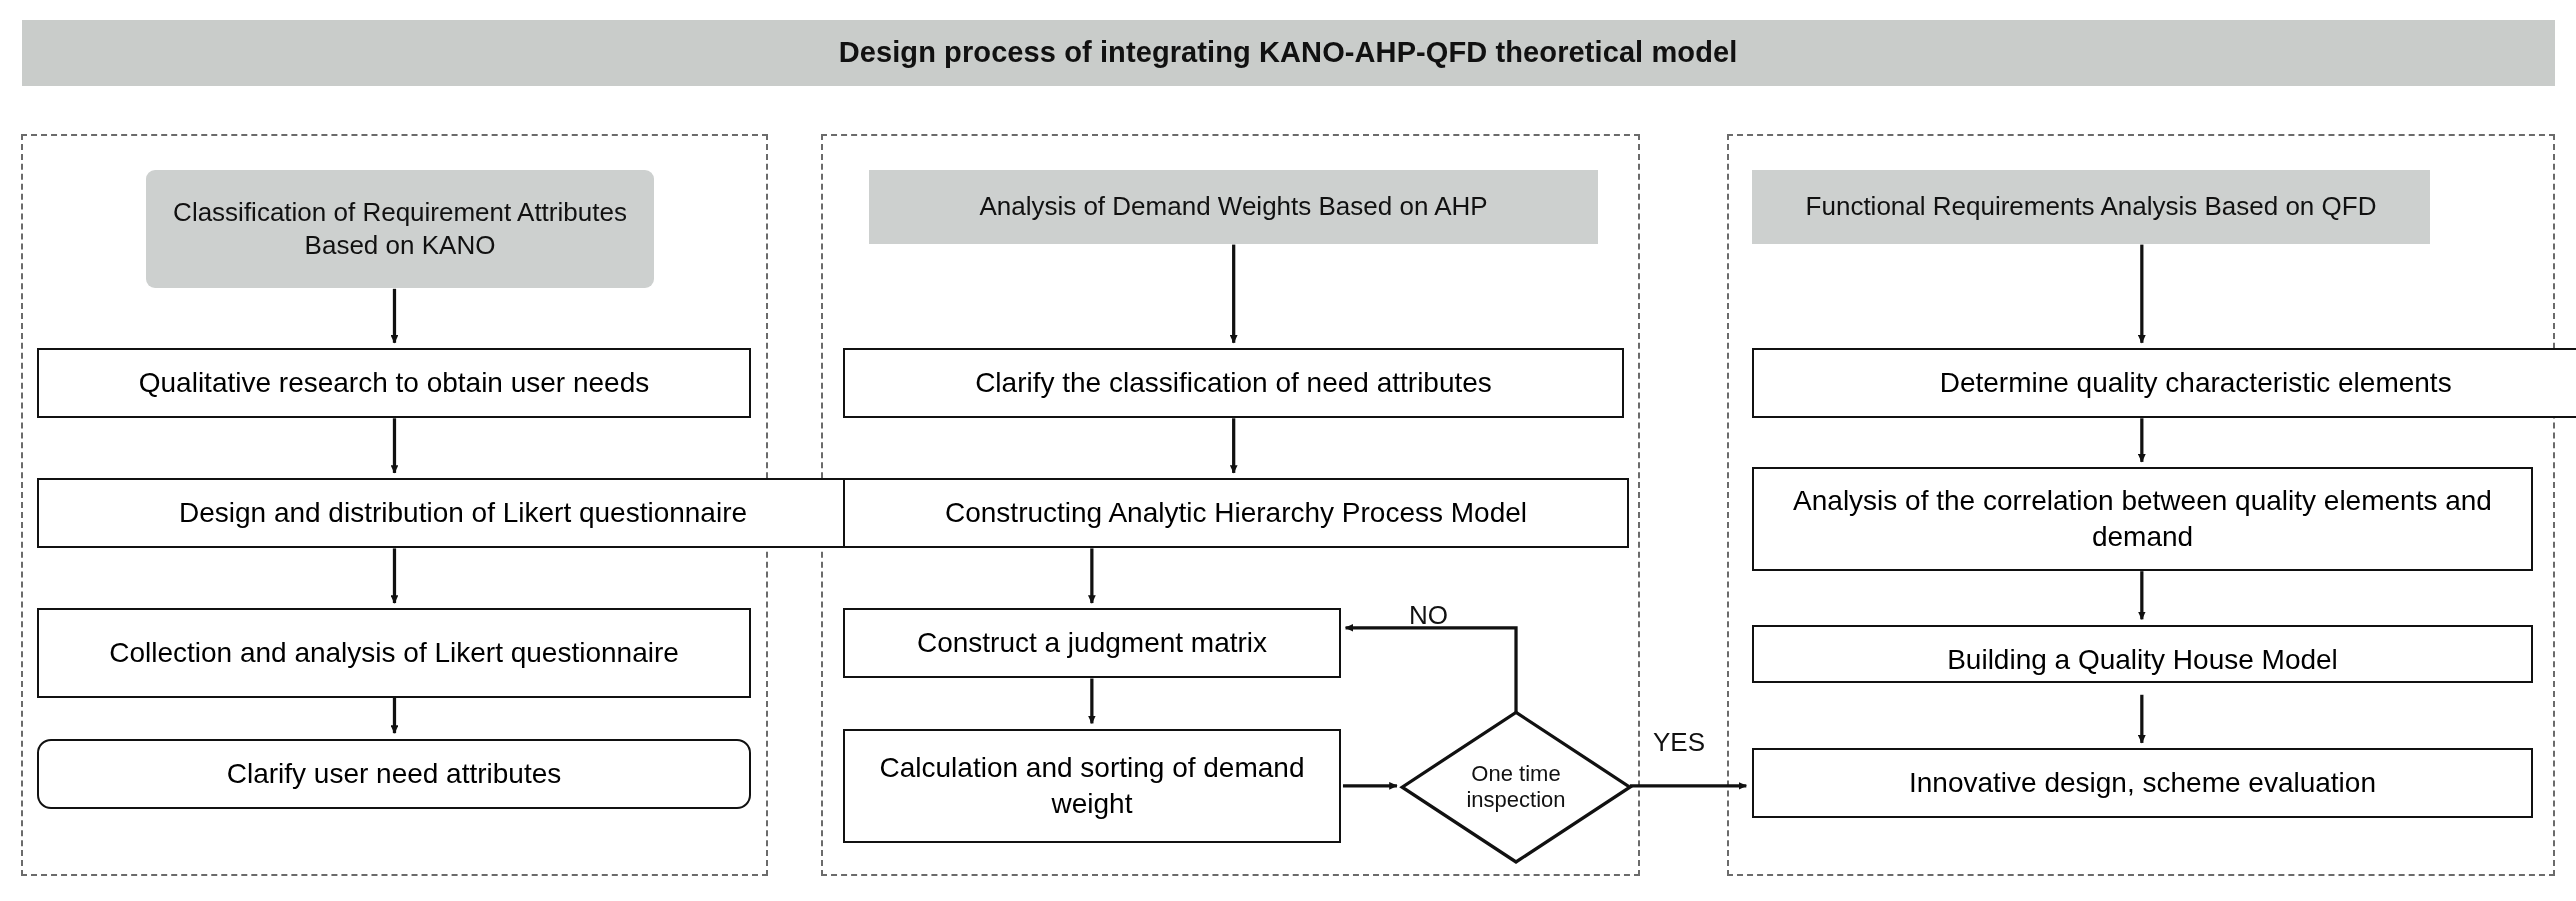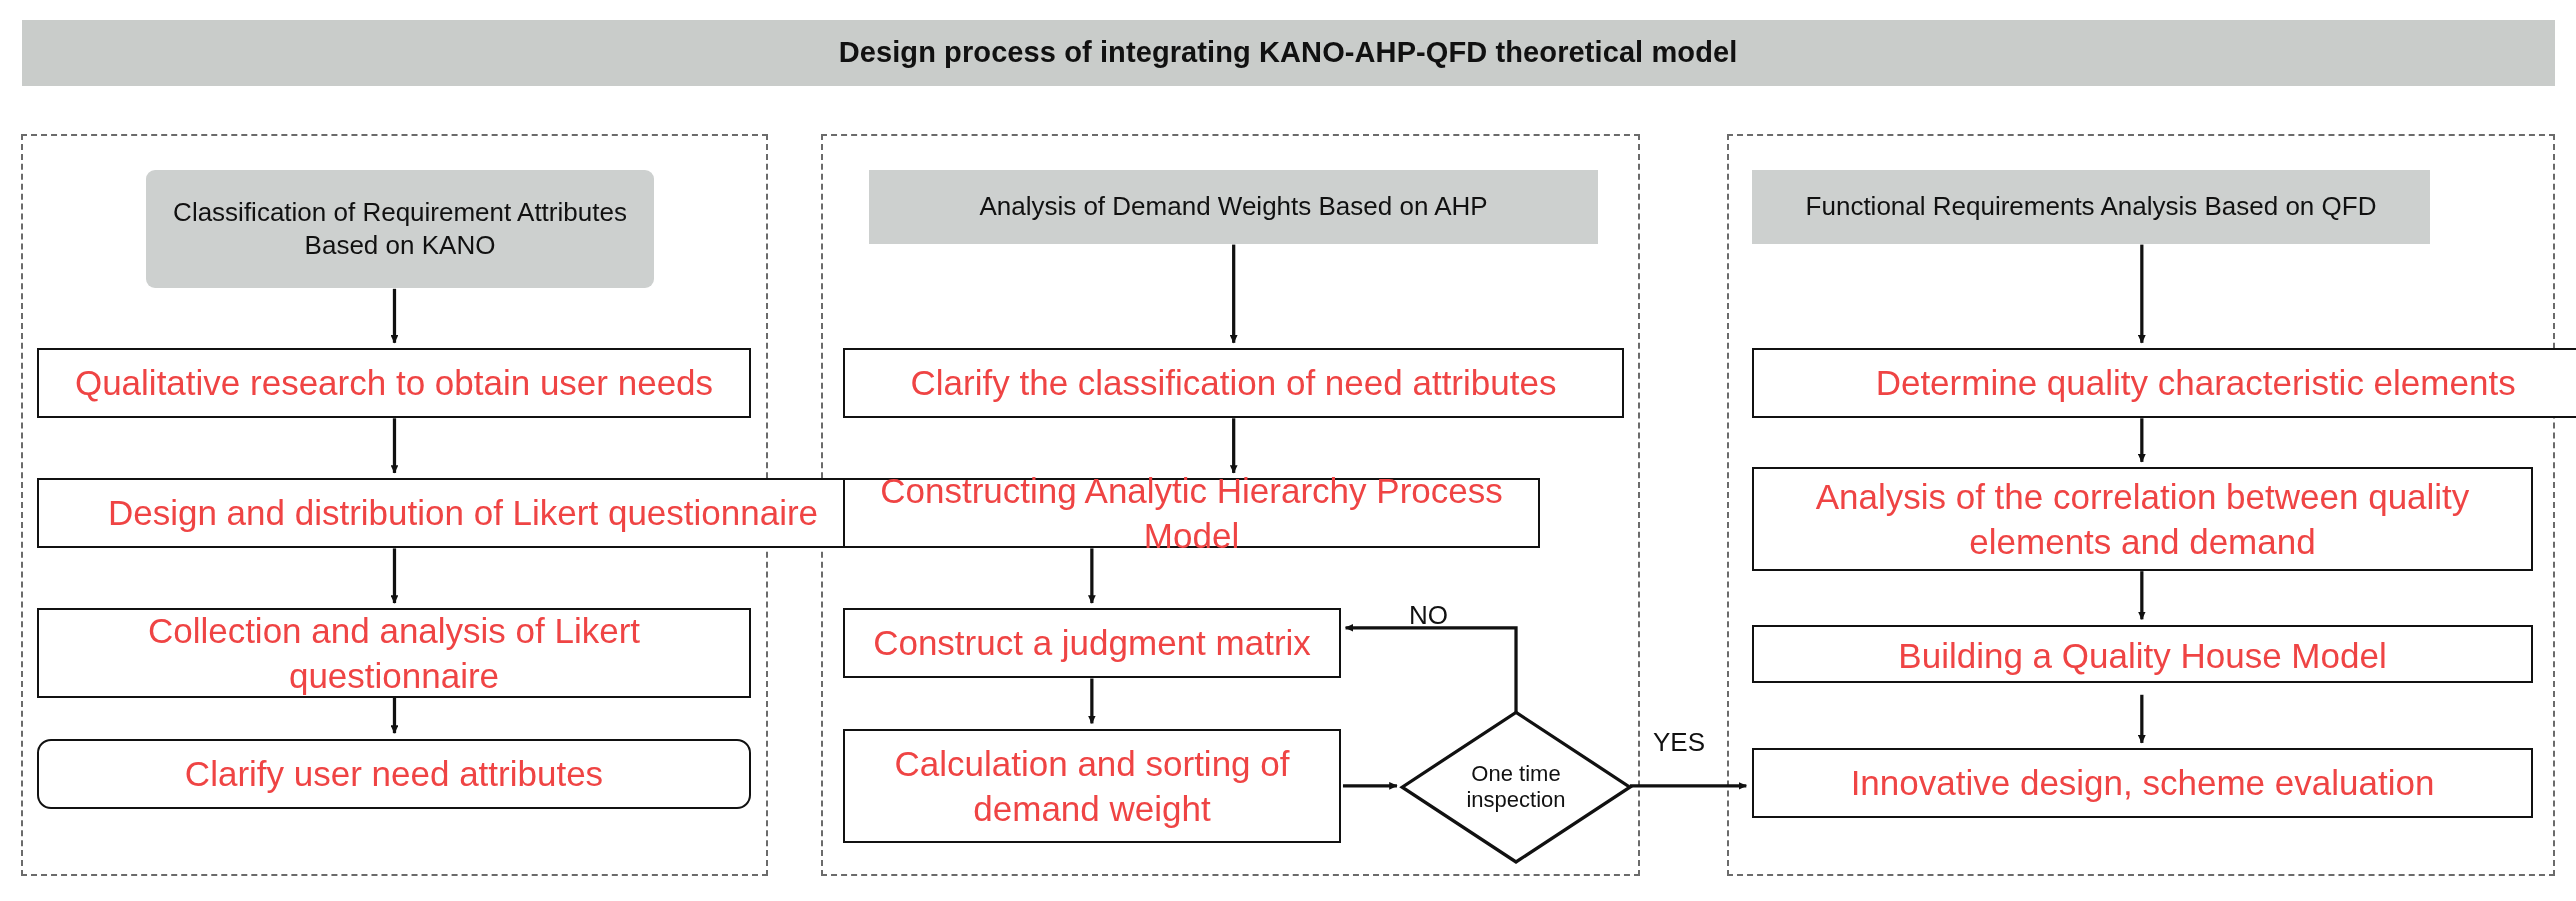--- a/index.html
+++ b/index.html
@@ -36,32 +36,32 @@
     font-size:26px;line-height:1.28;padding:3.9px 9px;color:#111;
   }
   #hdr-kano{left:146px; top:170px; width:508px; height:118px;border-radius:9px;}
   #hdr-ahp {left:869px;top:170px; width:729px; height:74px;}
   #hdr-qfd {left:1752px;top:170px; width:678px; height:74px;}
 
   
   .pbox{
     position:absolute;background:#ffffff;border:2.6px solid #111;box-sizing:border-box;
     display:flex;align-items:center;justify-content:center;text-align:center;
-    font-size:35px;line-height:1.3;padding:2.6px 11.7px;color:#ef4444;
+    font-size:28px;line-height:1.3;padding:2.6px 11.7px;color:#000000;
   }
 
   
   #k1{left:37px; top:348px; width:714px; height:70px;}
   #k2{left:37px; top:478px; width:852px; height:70px;}
   #k3{left:37px; top:608px; width:714px; height:90px;}
   #k4{left:37px; top:739px;width:714px; height:70px;border-radius:14px;}
 
   
   #a1{left:843px;top:348px; width:781px;height:70px;}
-  #a2{left:843px;top:478px; width:697px;height:70px;}
+  #a2{left:843px;top:478px; width:786px;height:70px;}
   #a3{left:843px;top:608px; width:498px; height:70px;}
   #a4{left:843px;top:729px;width:498px; height:114px;}
 
   
   #q1{left:1752px;top:348px; width:887px;height:70px;padding-left:12px;}
   #q2{left:1752px;top:467px; width:781px;height:104px;}
   #q3{left:1752px;top:625px; width:781px;height:58px;align-items:flex-end;}
   #q4{left:1752px;top:748px;width:781px;height:70px;}
 
   

